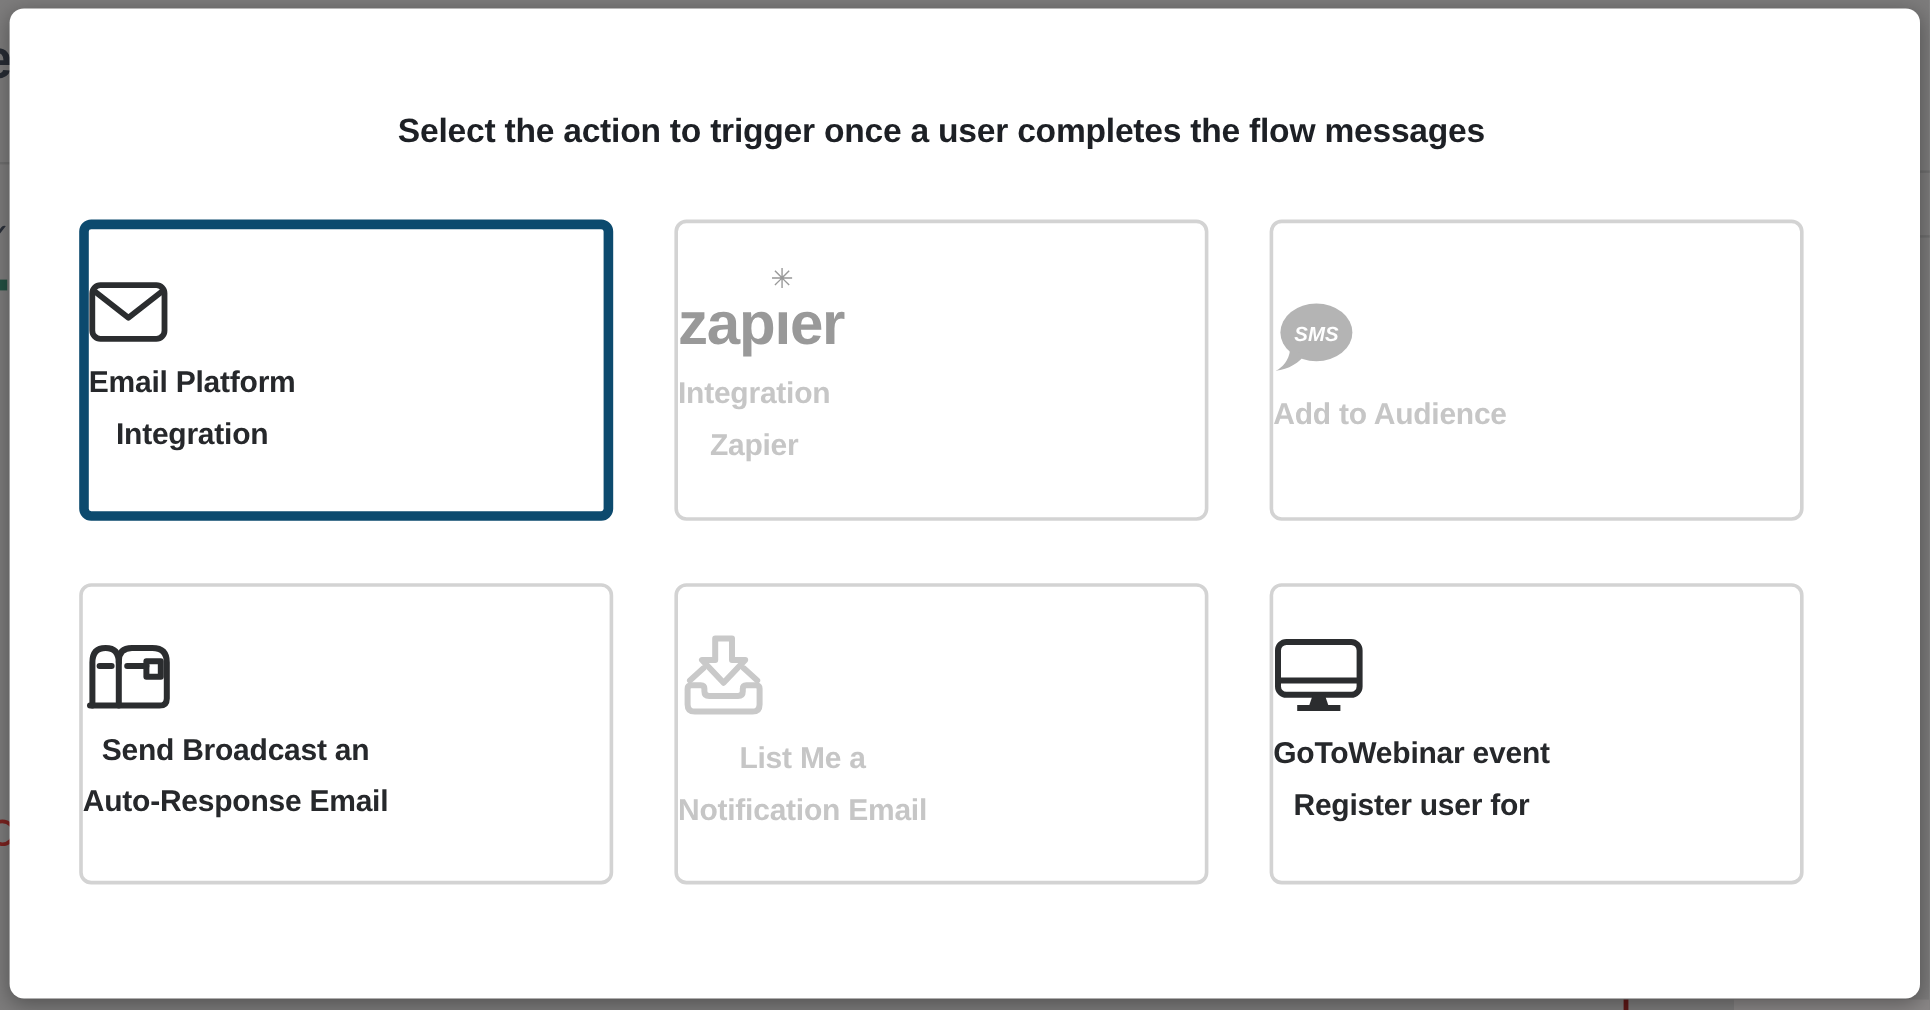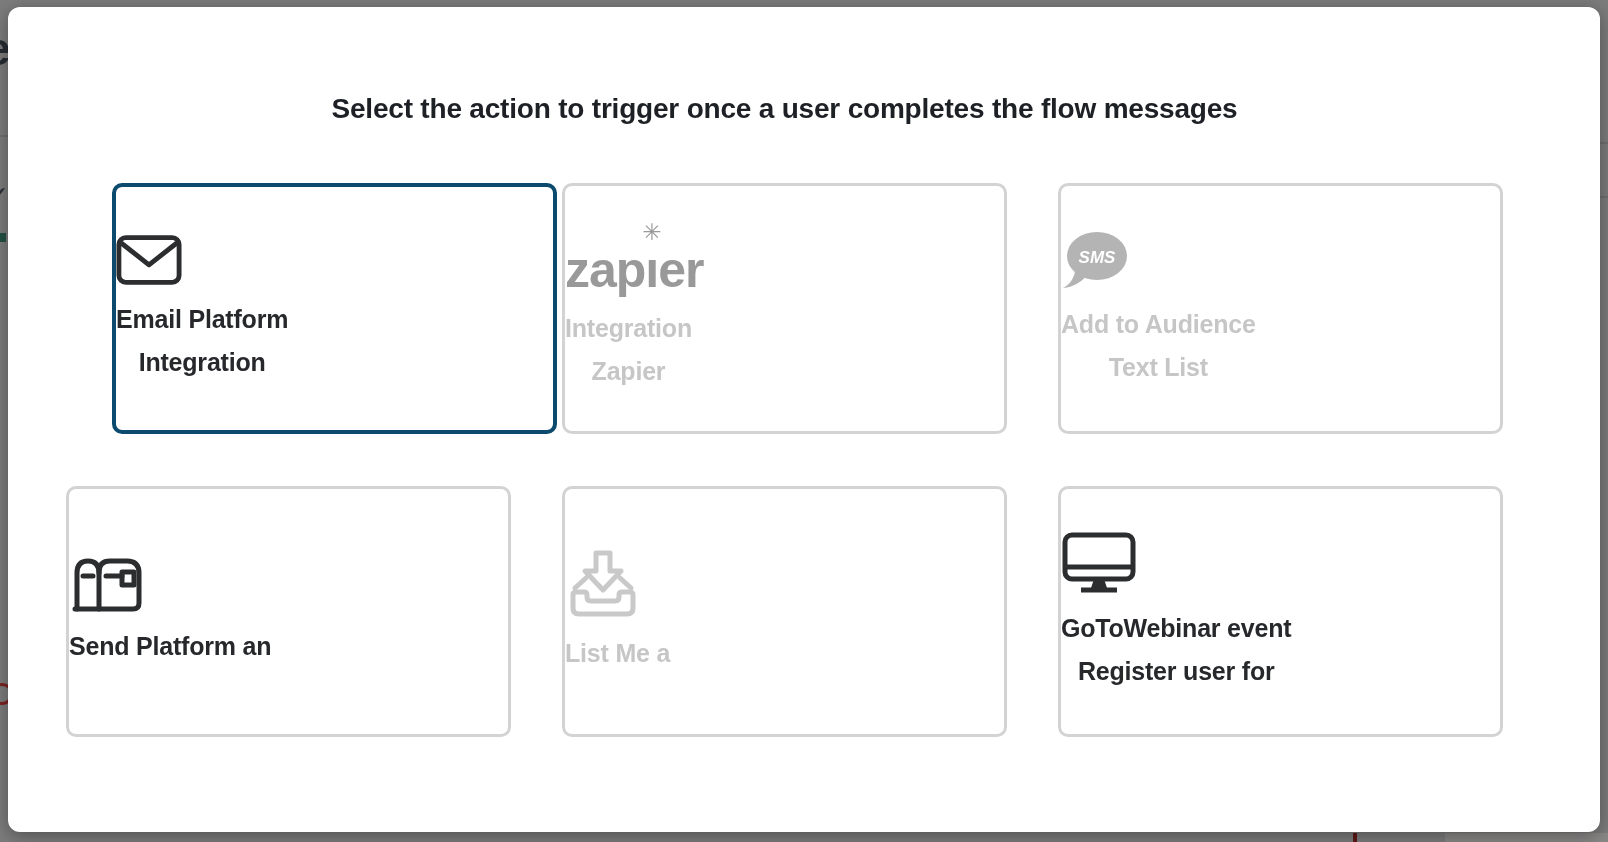--- a/index.html
+++ b/index.html
@@ -74,21 +74,21 @@
     background: #fff;
     border: 3px solid #d3d3d3;
     border-radius: 10px;
     display: flex;
     flex-direction: column;
     align-items: flex-start;
     justify-content: center;
     gap: 12px;
     cursor: pointer;
   }
-  .card.state-selected { border: 4px solid #0c4a6e; margin-left: 46px; }
+  .card.state-selected { border: 8px solid #0c4a6e; }
   .card.state-disabled { cursor: default; }
 
   .card-label {
     text-align: center;
     font-size: 25px;
     font-weight: 700;
     line-height: 43px;
     letter-spacing: -0.2px;
   }
   .card-label span { display: block; }
@@ -164,51 +164,52 @@
     <div class="card state-disabled">
       <div class="icon-slot">
         <svg width="72" height="62" viewBox="0 0 72 62">
           <ellipse cx="36" cy="27" rx="30" ry="24" fill="#b4b4b4"></ellipse>
           <path d="M 14 42 C 13 50 8 56 2 59 C 13 58 22 52 27 45 Z" fill="#b4b4b4"></path>
           <text x="36" y="34" text-anchor="middle" font-family="Liberation Sans, DejaVu Sans, sans-serif" font-size="17" font-weight="bold" font-style="italic" fill="#ffffff">SMS</text>
         </svg>
       </div>
       <div class="card-label">
         <span>Add to Audience</span>
-        <span>Text List</span>
       </div>
     </div>
 
     <div class="card state-enabled">
       <div class="icon-slot">
         <svg width="76" height="58" viewBox="0 0 76 58" fill="none" stroke="#2b2d2f" stroke-width="5" stroke-linecap="round" stroke-linejoin="round">
           <path d="M 30 54 L 30 17 Q 30 6 41 6 L 58 6 Q 70 6 70 18 L 70 48 Q 70 54 64 54 Z"></path>
           <path d="M 8 54 L 8 18 Q 8 6 19 6 Q 30 6 30 18"></path>
           <path d="M 14 21 L 24 21"></path>
           <path d="M 37 21 L 53 21"></path>
           <rect x="53" y="17" width="12" height="13"></rect>
           <path d="M 6 54 L 30 54"></path>
         </svg>
       </div>
       <div class="card-label">
-        <span>Send Platform an</span>
+        <span>Send Broadcast an</span>
+        <span>Auto-Response Email</span>
       </div>
     </div>
 
     <div class="card state-disabled">
       <div class="icon-slot">
         <svg width="76" height="72" viewBox="0 0 76 72" fill="none" stroke="#c9c9c9" stroke-width="5" stroke-linecap="round" stroke-linejoin="round">
           <path d="M 31 5 L 45 5 L 45 23 L 56 23 L 38 42 L 20 23 L 31 23 Z"></path>
           <path d="M 10 40 L 21 30"></path>
           <path d="M 66 40 L 55 30"></path>
           <path d="M 8 47 Q 8 44 11 44 L 19 44 Q 22 44 22 47 L 22 49 Q 22 53 26 53 L 50 53 Q 54 53 54 49 L 54 47 Q 54 44 57 44 L 65 44 Q 68 44 68 47 L 68 60 Q 68 66 62 66 L 14 66 Q 8 66 8 60 Z"></path>
         </svg>
       </div>
       <div class="card-label">
         <span>List Me a</span>
+        <span>Notification Email</span>
       </div>
     </div>
 
     <div class="card state-enabled">
       <div class="icon-slot">
         <svg width="76" height="64" viewBox="0 0 76 64" fill="none">
           <rect x="4" y="4" width="68" height="44" rx="7" stroke="#2b2d2f" stroke-width="5"></rect>
           <path d="M 4 36 L 72 36" stroke="#2b2d2f" stroke-width="5"></path>
           <path d="M 33 48 L 30 57 L 46 57 L 43 48 Z" fill="#2b2d2f"></path>
           <path d="M 20 59 L 56 59" stroke="#2b2d2f" stroke-width="5"></path>

